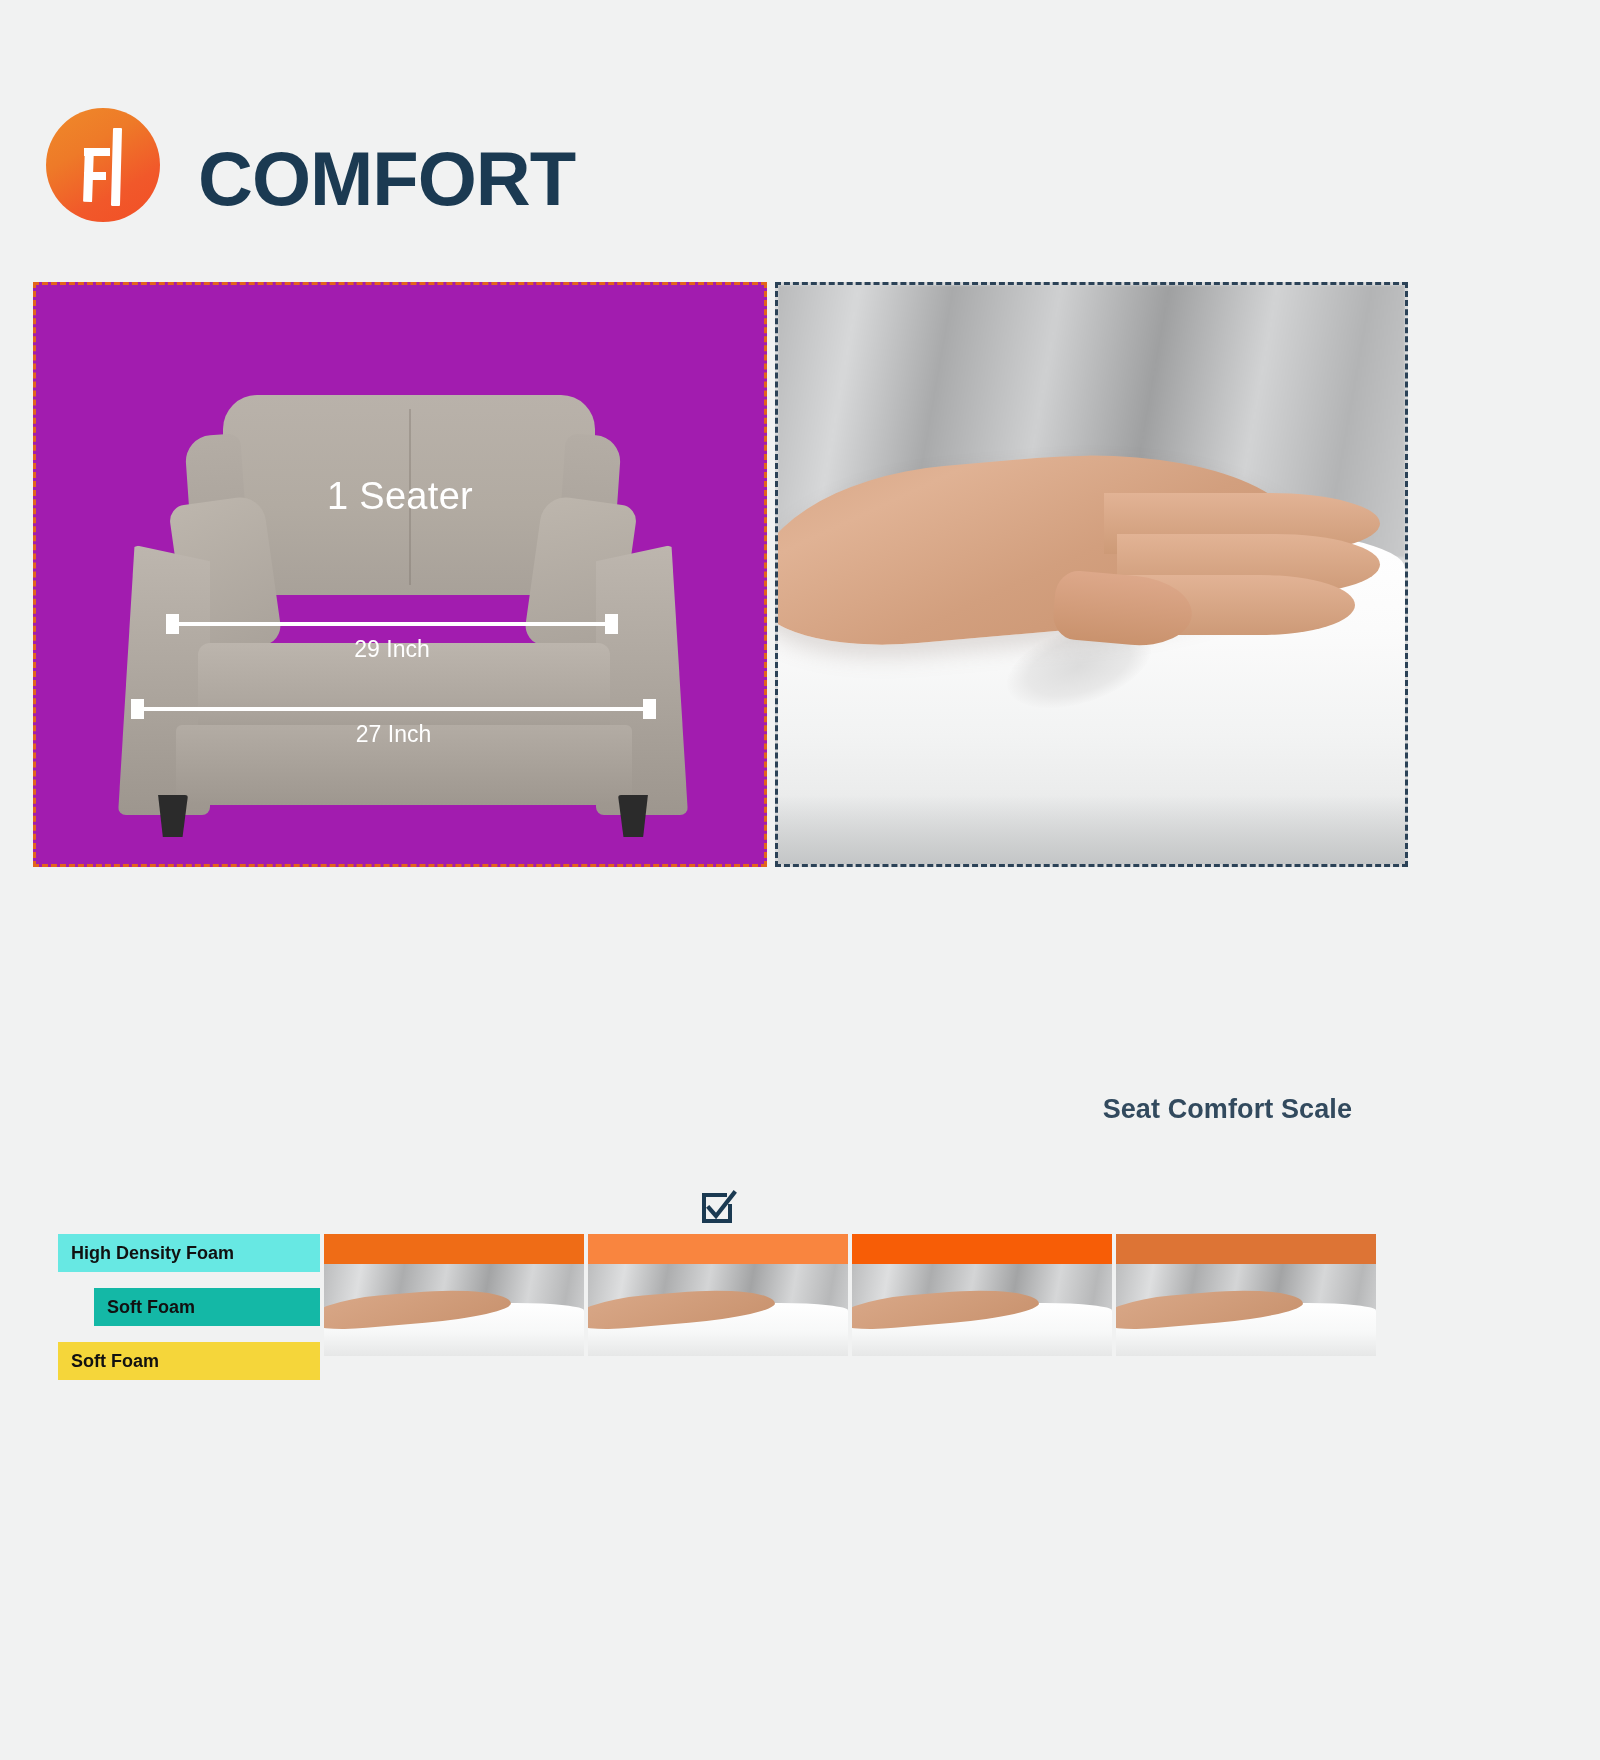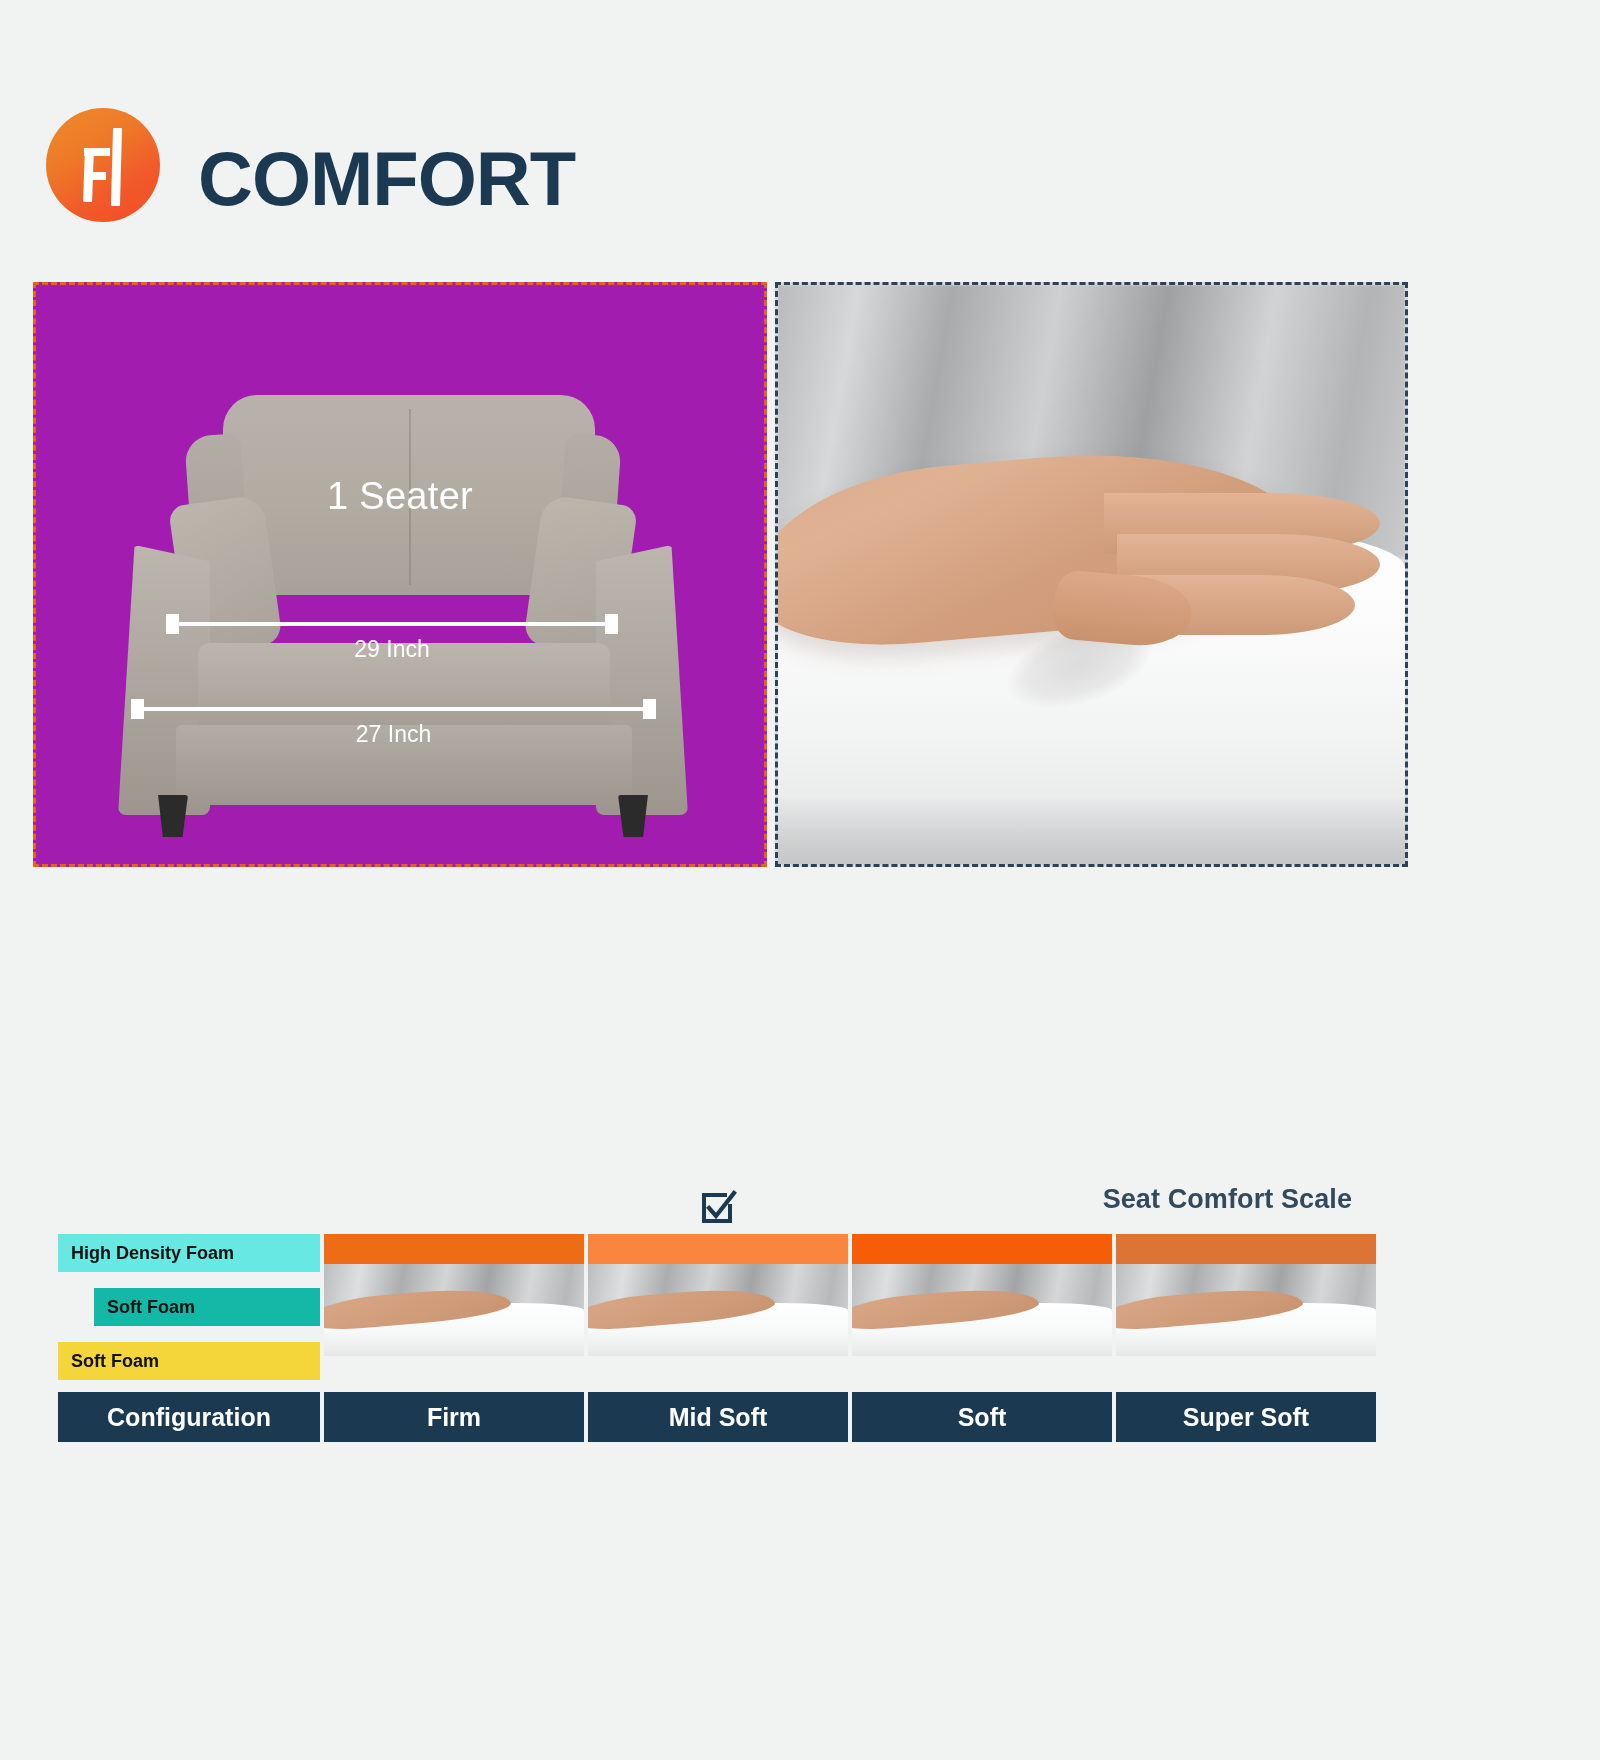--- a/index.html
+++ b/index.html
@@ -131,21 +131,21 @@
     border-radius: 0 40% 40% 0 / 0 50% 50% 0; transform-origin: left center;
   }
   .fp-thumb {
     position:absolute; left: 44%; top: 50%; width: 22%; height: 12%;
     background: linear-gradient(180deg,#dda88a,#c9926d);
     border-radius: 18% 46% 46% 18% / 40% 54% 54% 40%; transform: rotate(5deg);
   }
 
   
   .scale-title {
-    position: absolute; right: 248px; top: 1184px;
+    position: absolute; right: 248px; top: 1094px;
     font-size: 27px; font-weight: 700; color: #324a5e; letter-spacing: .1px;
   }
   .check-icon { position: absolute; left: 697px; top: 1188px; width: 40px; height: 40px; }
 
   .scale-grid { position: absolute; left: 58px; top: 1234px; width: 1318px; }
   .grid-row { display: flex; align-items: stretch; gap: 4px; }
   .legend-col { width: 262px; flex: 0 0 262px; display: flex; flex-direction: column; gap: 16px; }
   .legend-cell {
     height: 38px; display: flex; align-items: center; padding-left: 13px;
     font-size: 18px; font-weight: 700; color: #111111;
@@ -316,24 +316,15 @@
               <div class="mp-curtain"></div>
                 <div class="mp-foam"></div>
                 <div class="mp-hand"></div>
             </div>
           </div>
         </div>
 
       </div>
     </div>
 
-    <div class="label-row">
-      <div class="label-cell label-config">Configuration</div>
-      <div class="opts-group">
-        <div class="label-cell label-opt">Firm</div>
-        <div class="label-cell label-opt">Mid Soft</div>
-        <div class="label-cell label-opt">Soft</div>
-        <div class="label-cell label-opt">Super Soft</div>
-      </div>
-    </div>
 
   </div>
 </div>
 
 </body></html>

